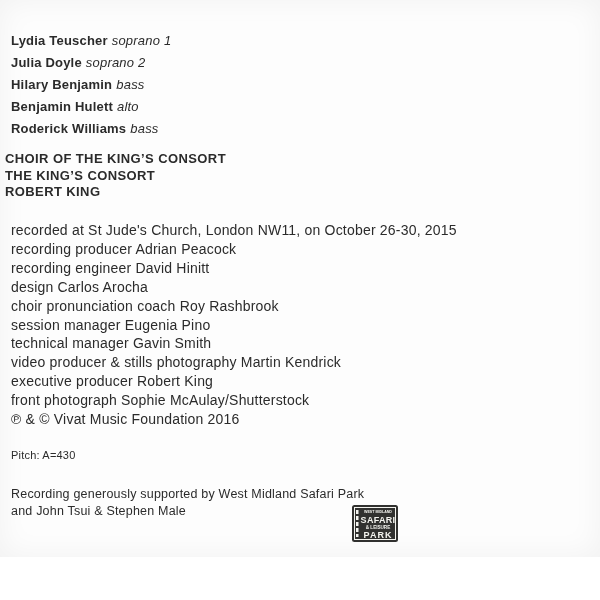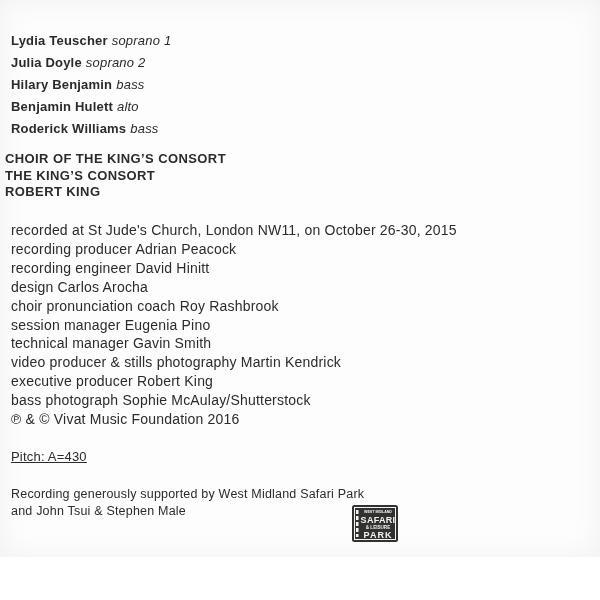--- a/index.html
+++ b/index.html
@@ -24,21 +24,21 @@
     letter-spacing: 0.4px;
   }
 
   .credits {
     position: absolute; left: 11px; top: 221px;
     font-size: 14px; line-height: 18.9px; letter-spacing: 0.2px;
   }
 
   .pitch {
     position: absolute; left: 11px; top: 449px;
-    font-size: 13px; letter-spacing: 0.2px; text-decoration: underline;
+    font-size: 11px; letter-spacing: 0.2px;
   }
 
   .support {
     position: absolute; left: 11px; top: 486px;
     font-size: 12.5px; line-height: 16.5px; letter-spacing: 0.2px;
   }
 
   .logo { position: absolute; left: 352px; top: 482px; width: 46px; height: 37px; margin-top: 23px; }
   .logo svg { display: block; }
 </style>
@@ -74,21 +74,21 @@
   <div class="credits">
     <div class="credit">recorded at St Jude's Church, London NW11, on October 26-30, 2015</div>
     <div class="credit">recording producer Adrian Peacock</div>
     <div class="credit">recording engineer David Hinitt</div>
     <div class="credit">design Carlos Arocha</div>
     <div class="credit">choir pronunciation coach Roy Rashbrook</div>
     <div class="credit">session manager Eugenia Pino</div>
     <div class="credit">technical manager Gavin Smith</div>
     <div class="credit">video producer &amp; stills photography Martin Kendrick</div>
     <div class="credit">executive producer Robert King</div>
-    <div class="credit">bass photograph Sophie McAulay/Shutterstock</div>
+    <div class="credit">front photograph Sophie McAulay/Shutterstock</div>
     <div class="credit">℗ &amp; © Vivat Music Foundation 2016</div>
   </div>
 
   <div class="pitch">Pitch: A=430</div>
 
   <div class="support">
     <div>Recording generously supported by West Midland Safari Park</div>
     <div>and John Tsui &amp; Stephen Male</div>
   </div>
 

